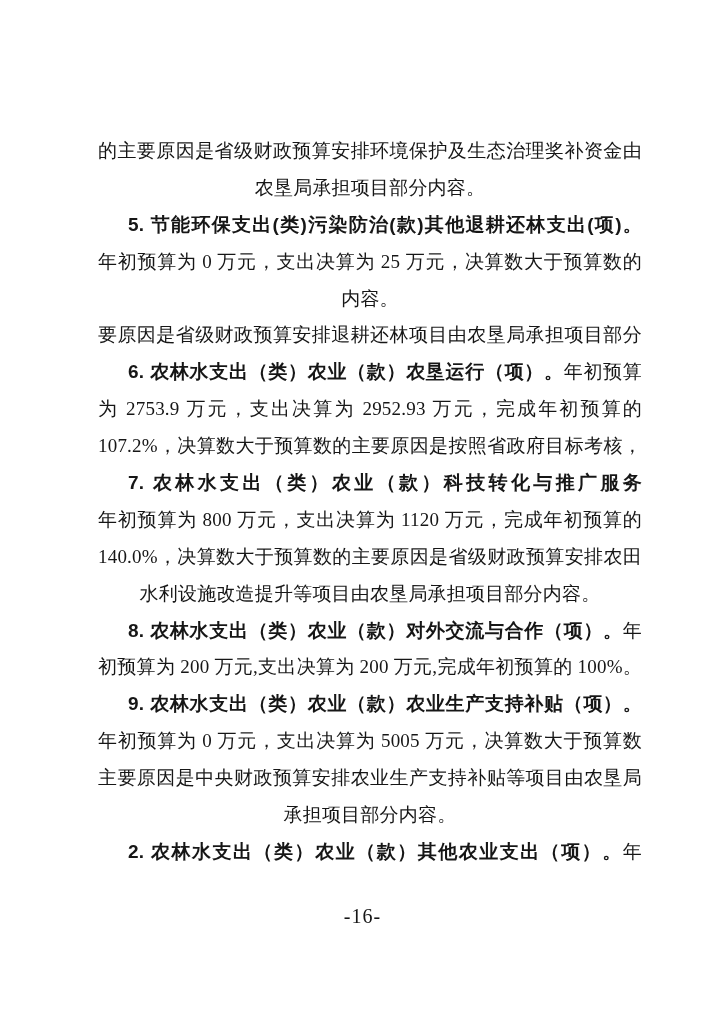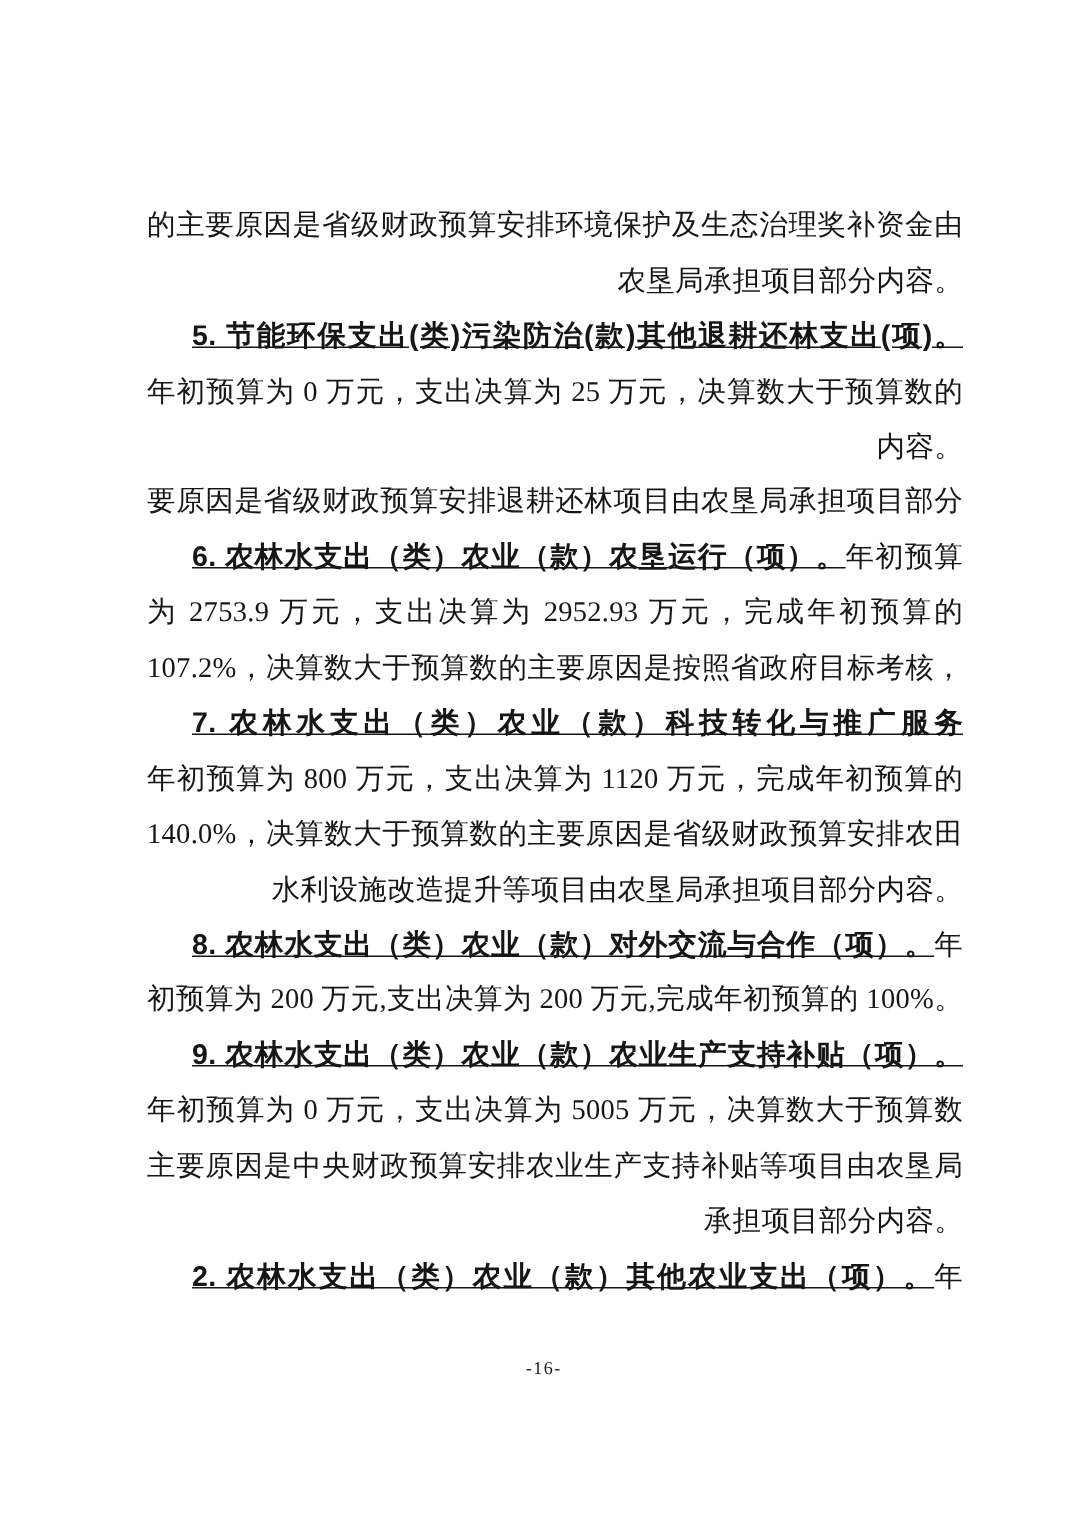--- a/index.html
+++ b/index.html
@@ -26,45 +26,44 @@
     position: absolute;
     left: 98px;
     top: 133px;
     width: 544px;
   }
   .line {
     font-size: 19px;
     line-height: 36.9px;
     height: 36.9px;
     overflow: hidden;
-    text-align: right;
+    text-align: center;
     white-space: normal;
     letter-spacing: 0.2px;
   }
   .line.fill {
     text-align: justify;
     text-align-last: justify;
     text-justify: inter-character;
   }
   .line.indent {
     text-indent: 30px;
   }
   .seg { font-weight: normal; }
   .seg-bold {
     font-weight: bold;
     font-family: "Liberation Sans", "DejaVu Sans", sans-serif;
-    text-decoration: underline;
   }
   .footer {
     position: absolute;
     left: 0;
     top: 905px;
     width: 725px;
     text-align: center;
-    font-size: 12px;
+    font-size: 20px;
     letter-spacing: 1px;
     color: #161616;
   }
 </style>
 </head>
 <body>
 
 <div class="page">
   <div class="content">
       <div class="line fill"><span class="seg">的主要原因是省级财政预算安排环境保护及生态治理奖补资金由</span></div>

